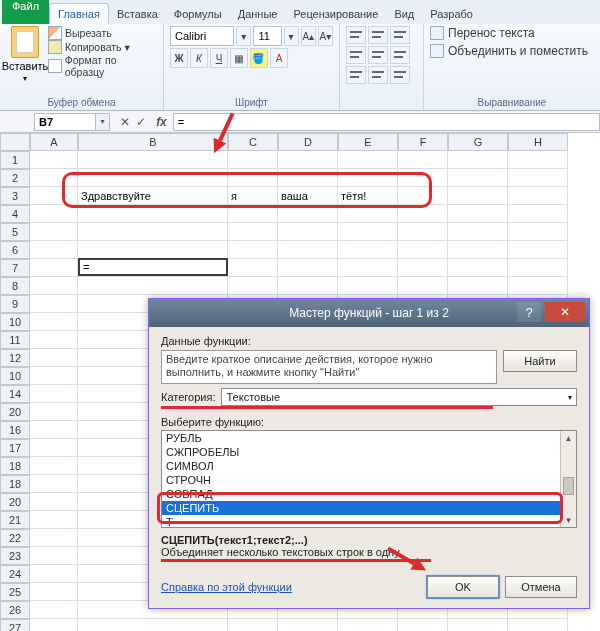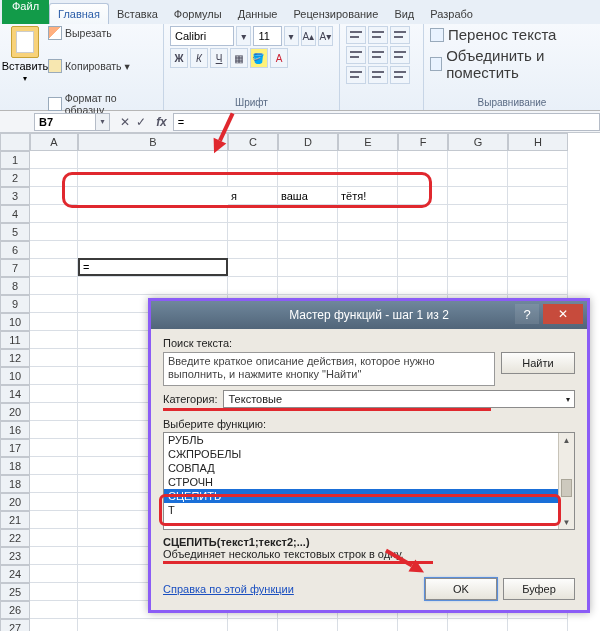--- a/index.html
+++ b/index.html
@@ -9,53 +9,53 @@
   .file-tab { background:#129b49; color:#fff; padding:4px 10px; font-size:11px; height:36px; display:flex; align-items:center; border-radius:2px 2px 0 0; margin-left:2px;}
   .tab { padding:4px 8px; color:#3b3b3b; cursor:default;}
   .tab.active { background:linear-gradient(#fdfefe,#f3f7fb); border:1px solid #b6c6db; border-bottom:none; border-radius:3px 3px 0 0; color:#2a5da8;}
   .ribbon { display:flex; height:86px; background:linear-gradient(#f6f9fd,#e9f0f8);}
   .group { border-right:1px solid #c7d5e6; padding:2px 6px 0 6px; display:flex; flex-direction:column; justify-content:space-between;}
   .group-title { text-align:center; font-size:10px; color:#5a6b84; padding-bottom:2px;}
   .clip-big { display:flex; gap:4px;}
   .paste-btn { width:38px; display:flex; flex-direction:column; align-items:center; gap:2px; cursor:default;}
   .paste-icon { width:28px; height:32px; background:#f8d27a; border:1px solid #c7a134; border-radius:2px; position:relative;}
   .paste-icon::after{content:""; position:absolute; top:4px; left:4px; right:4px; bottom:4px; background:#fff; border:1px solid #ccc;}
-  .clip-small { display:flex; flex-direction:column; gap:19px; font-size:10.5px; color:#3b3b3b;}
+  .clip-small { display:flex; flex-direction:column; gap:0; font-size:10.5px; color:#3b3b3b;}
   .clip-small span { display:flex; align-items:center; gap:3px; cursor:default;}
   .mini-i { width:14px; height:14px; display:inline-block; border:1px solid #9ab; background:#fff;}
   .mini-i.cut{background:linear-gradient(135deg,#ffb080 50%,#fff 50%);}
   .mini-i.copy{background:linear-gradient(#f7e7b0,#f7e7b0);}
   .mini-i.brush{background:#fff;}
   .font-row1{display:flex; gap:2px; align-items:center;}
   .fsel{background:#fff; border:1px solid #b0bfd4; height:20px; font-size:11px; padding:0 4px; display:flex; align-items:center;}
   .fsel.name{width:76px;} .fsel.size{width:32px;}
   .btn-sq{width:18px; height:20px; border:1px solid #c7d5e6; background:#f0f5fb; display:flex; align-items:center; justify-content:center; font-size:10px; color:#445; cursor:default;}
   .font-row2{display:flex; gap:2px; margin-top:2px;}
   .align .row{display:flex; gap:2px;}
   .align-btn{width:20px;height:18px;border:1px solid #c7d5e6;background:#f0f5fb;position:relative;}
   .align-btn::before{content:"";position:absolute;left:3px;right:3px;top:4px;height:2px;background:#667;}
   .align-btn::after{content:"";position:absolute;left:3px;right:6px;top:9px;height:2px;background:#667;}
-  .wrap-opts{font-size:15px; color:#3b3b3b; display:flex; flex-direction:column; gap:4px;}
+  .wrap-opts{font-size:12px; color:#3b3b3b; display:flex; flex-direction:column; gap:4px;}
   .wrap-opts span{display:flex; align-items:center; gap:4px; cursor:default;}
   .wrap-icon{width:14px;height:14px;border:1px solid #9ab;background:#e9f3ff;}
   .formula-bar{display:flex; align-items:center; height:22px; border-bottom:1px solid #c3c8cf; background:#f3f5f8;}
   .namebox{width:62px; height:18px; border:1px solid #b5bcc7; background:#fff; margin-left:34px; padding:0 4px; display:flex; align-items:center; font-weight:bold;}
   .nb-dd{width:14px;height:18px;border:1px solid #b5bcc7;border-left:none;background:#eef1f5;display:flex;align-items:center;justify-content:center;font-size:8px;color:#556;}
   .fx-btns{display:flex; margin-left:10px; gap:6px; color:#556;}
   .fx-btns span{cursor:default; font-size:12px;}
   .fx-label{font-style:italic; font-weight:bold; margin-left:4px;}
   .formula-input{flex:1; height:18px; border:1px solid #b5bcc7; background:#fff; margin-left:6px; padding:0 4px; display:flex; align-items:center;}
   .grid{position:relative; user-select:none;}
   .corner{position:absolute; left:0; top:0; width:30px; height:18px; background:#eef2f6;border:1px solid #c3c8cf;}
   .colhdr{position:absolute; top:0; height:18px; background:#eef2f6; border:1px solid #c3c8cf; display:flex; align-items:center; justify-content:center; color:#3b3b3b;}
   .rowhdr{position:absolute; left:0; width:30px; height:18px; background:#eef2f6; border:1px solid #c3c8cf; display:flex; align-items:center; justify-content:center; color:#3b3b3b;}
   .cell{position:absolute; height:18px; border-right:1px solid #d9dee5; border-bottom:1px solid #d9dee5; padding:0 3px; display:flex; align-items:center; background:#fff; font-size:11px;}
   .redframe{position:absolute; border:3px solid #e0282e; border-radius:10px; pointer-events:none;}
   .editcell{position:absolute; border:2px solid #3b3b3b; background:#fff; padding:0 3px; display:flex; align-items:center; font-size:11px;}
-  .dialog{position:absolute; left:148px; top:298px; width:442px; background:#ece9e2; border:3px solid #8b5cf6; box-shadow:0 0 8px rgba(0,0,0,.3);}
+  .dialog{position:absolute; left:148px; top:298px; width:442px; background:#ece9e2; border:1px solid #8b5cf6; box-shadow:0 0 8px rgba(0,0,0,.3);}
   .dlg-title{height:28px; background:linear-gradient(#6f879c,#516579); color:#fff; display:flex; align-items:center; justify-content:center; position:relative; font-size:12px;}
   .dlg-close{position:absolute; right:4px; top:3px; width:40px; height:20px; background:#c74b3c; color:#fff; display:flex; align-items:center; justify-content:center; font-size:12px; cursor:default;}
   .dlg-help{position:absolute; right:48px; top:3px; width:24px; height:20px; color:#fff; display:flex; align-items:center; justify-content:center; font-size:13px; background:rgba(255,255,255,.1); cursor:default;}
   .dlg-body{padding:8px 12px 10px 12px; font-size:11px; color:#222;}
   .dlg-row{display:flex; align-items:center; gap:6px; margin:3px 0;}
   .dlg-row label{white-space:nowrap;}
   .searchbox{flex:1; height:34px; border:1px solid #999; background:#fff; padding:2px 4px; font-size:11px; color:#444; line-height:13px;}
   .find-btn{width:74px; height:22px; border:1px solid #8b8b8b; background:linear-gradient(#fdfdfc,#e7e4db); text-align:center; line-height:20px; cursor:default;}
   .catsel{flex:1; height:18px; border:1px solid #8b8b8b; background:#fff; padding:0 4px; display:flex; align-items:center; justify-content:space-between;}
   .red-underline{position:absolute; height:3px; background:#e0282e; pointer-events:none;}
@@ -102,20 +102,21 @@
               <i class="mini-i cut"></i>
               <span>Вырезать</span>
             </span>
           <span><i class="mini-i copy"></i><span>Копировать</span> ▾</span>
           <span>
               <i class="mini-i brush"></i>
               <span>Формат по образцу</span>
             </span>
         </div>
       </div>
+      <div class="group-title">Буфер обмена</div>
     </div>
     <div class="group" style="width:176px">
       <div>
         <div class="font-row1">
           <div class="fsel name">
               <span>Calibri</span>
             </div>
           <div class="btn-sq">▾</div>
           <div class="fsel size">
               <span>11</span>
@@ -209,20 +210,21 @@
     <div class="cell" style="left: 30px; top: 36px; width: 48px;"></div>
     <div class="cell" style="left: 78px; top: 36px; width: 150px;"></div>
     <div class="cell" style="left: 228px; top: 36px; width: 50px;"></div>
     <div class="cell" style="left: 278px; top: 36px; width: 60px;"></div>
     <div class="cell" style="left: 338px; top: 36px; width: 60px;"></div>
     <div class="cell" style="left: 398px; top: 36px; width: 50px;"></div>
     <div class="cell" style="left: 448px; top: 36px; width: 60px;"></div>
     <div class="cell" style="left: 508px; top: 36px; width: 60px;"></div>
     <div class="rowhdr" style="top: 54px;">3</div>
     <div class="cell" style="left: 30px; top: 54px; width: 48px;"></div>
+    <div class="cell" style="left: 78px; top: 54px; width: 150px;">Здравствуйте</div>
     <div class="cell" style="left: 228px; top: 54px; width: 50px;">я</div>
     <div class="cell" style="left: 278px; top: 54px; width: 60px;">ваша</div>
     <div class="cell" style="left: 338px; top: 54px; width: 60px;">тётя!</div>
     <div class="cell" style="left: 398px; top: 54px; width: 50px;"></div>
     <div class="cell" style="left: 448px; top: 54px; width: 60px;"></div>
     <div class="cell" style="left: 508px; top: 54px; width: 60px;"></div>
     <div class="rowhdr" style="top: 72px;">4</div>
     <div class="cell" style="left: 30px; top: 72px; width: 48px;"></div>
     <div class="cell" style="left: 78px; top: 72px; width: 150px;"></div>
     <div class="cell" style="left: 228px; top: 72px; width: 50px;"></div>
@@ -444,21 +446,21 @@
 <div class="redframe" style="left:62px; top:172px; width:370px; height:36px;"></div>
 <div class="arrow-red stem" style="left:210px; top:140px; transform:rotate(115deg)"></div>
 
 <div class="dialog">
   <div class="dlg-title">
     <span>Мастер функций - шаг 1 из 2</span>
     <div class="dlg-help">?</div>
     <div class="dlg-close">✕</div>
   </div>
   <div class="dlg-body">
-    <div>Поиск текста:</div>
+    <div>Данные функции:</div>
     <div class="dlg-row" style="align-items:flex-start">
       <div class="searchbox">Введите краткое описание действия, которое нужно выполнить, и нажмите кнопку "Найти"</div>
       <div class="find-btn">Найти</div>
     </div>
     <div class="dlg-row" style="position:relative; margin-top:4px">
       <label>Категория:</label>
       <div class="catsel">
         <span>Текстовые</span>
         <span style="font-size:8px">▾</span>
       </div>
@@ -467,34 +469,35 @@
     <div style="margin-top:10px">Выберите функцию:</div>
     <div class="funclist-wrap">
       <div class="funclist" id="funclist">
         <div class="scroll">
           <div class="arrow" style="top:0">▲</div>
           <div class="thumb" style="top:46px"></div>
           <div class="arrow" style="bottom:0">▼</div>
         </div>
       <div class="item">РУБЛЬ</div>
           <div class="item">СЖПРОБЕЛЫ</div>
+          <div class="item">СИМВОЛ</div>
+          <div class="item">СТРОЧН</div>
           <div class="item">СОВПАД</div>
-          <div class="item">СТРОЧН</div>
           <div class="item sel">СЦЕПИТЬ</div>
           <div class="item">Т</div>
         </div>
       <div class="redframe" style="left:-4px; top:62px; right:14px; height:32px; border-radius:6px;"></div>
     </div>
     <div class="dlg-desc" style="position:relative">
       <b>СЦЕПИТЬ(текст1;текст2;...)</b><br>
       <span>Объединяет несколько текстовых строк в одну.</span>
       <div class="red-underline" style="left:0; width:270px; bottom:-4px;"></div>
     </div>
     <div class="dlg-footer">
       <span class="link">Справка по этой функции</span>
       <div style="display:flex; position:relative">
         <div class="btn ok">OK</div>
-        <div class="btn">Буфер</div>
+        <div class="btn">Отмена</div>
         <div class="arrow-red stem" style="left:-8px; top:-16px; transform:rotate(30deg)"></div>
       </div>
     </div>
   </div>
 </div>
 
 </body></html>

